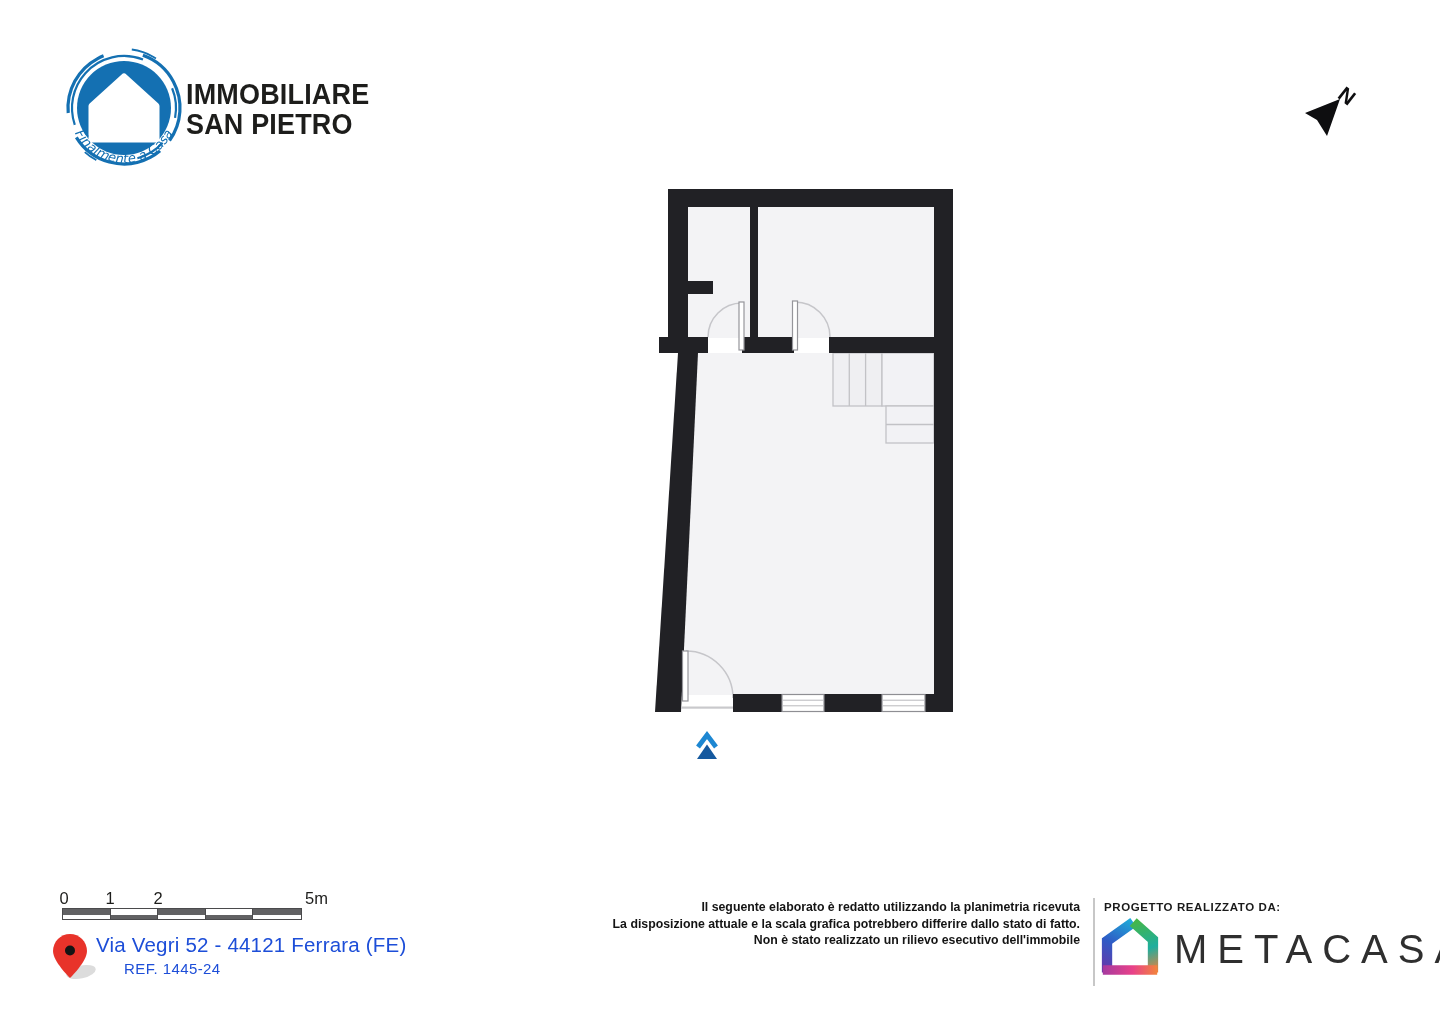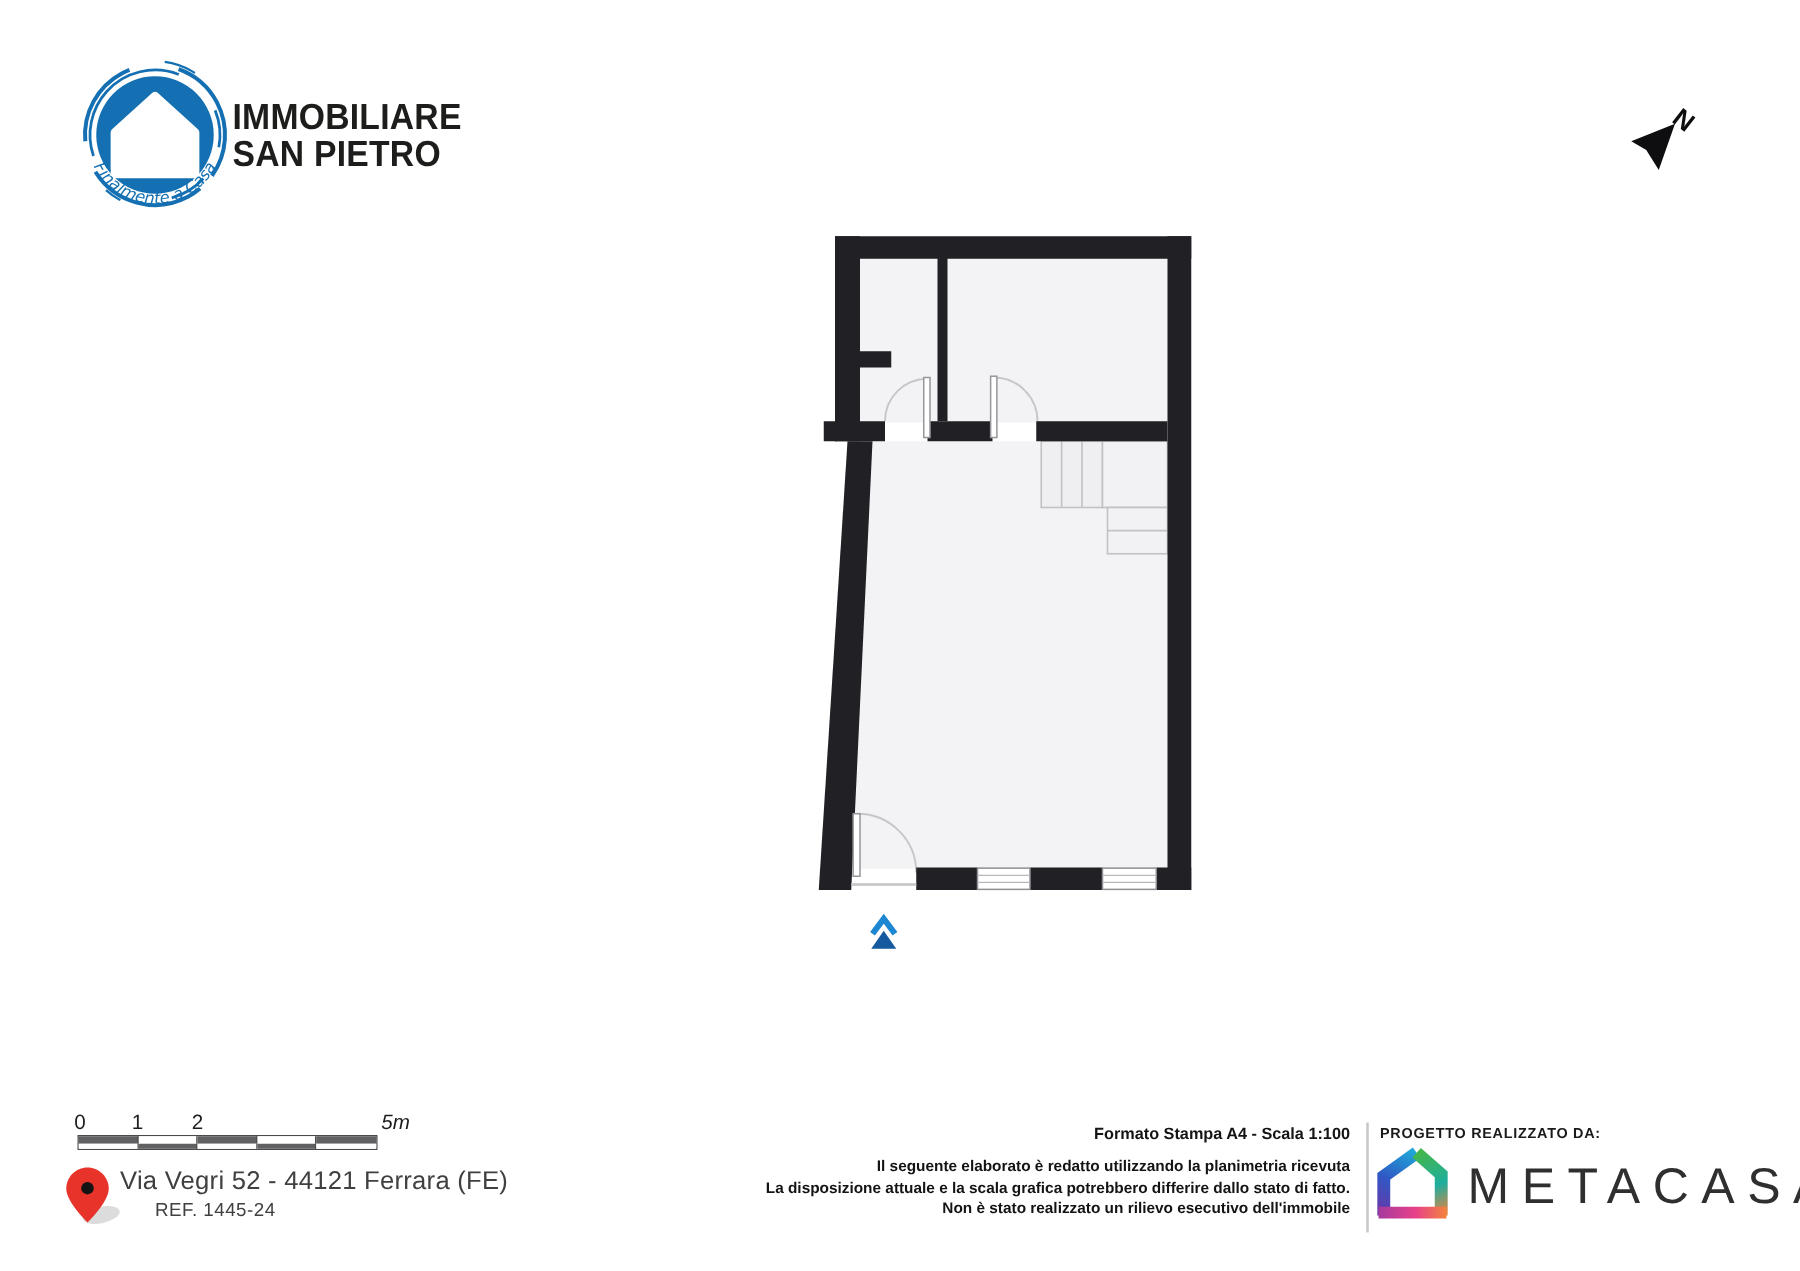--- a/index.html
+++ b/index.html
@@ -20,30 +20,30 @@
   #plan { left: 630px; top: 180px; width: 350px; height: 600px; }
 
   
   #scalebar-wrap { left: 62px; top: 889px; width: 262px; height: 34px; }
   #scalebar-labels { position: absolute; left: 0; top: 0; width: 240px; height: 18px;
                      font-size: 16.5px; color: #1d1d1b; }
   #scalebar-labels span { position: absolute; transform: translateX(-50%); top: 0; }
   #scalebar-labels span:nth-child(1) { left: 2px; }
   #scalebar-labels span:nth-child(2) { left: 48px; }
   #scalebar-labels span:nth-child(3) { left: 96px; }
-  #scalebar-labels span:nth-child(4) { left: 243px; transform: none; font-style: italic; }
+  #scalebar-labels span:nth-child(4) { left: 243px; transform: none; }
   #scalebar { position: absolute; left: 0; top: 19px; width: 240px; height: 12px;
               border: 1px solid #4a4a4c; display: grid;
               grid-template-columns: repeat(5, 1fr); grid-template-rows: 6px 4px; }
   #scalebar div { border-right: 1px solid #4a4a4c; }
   #scalebar div:nth-child(5n) { border-right: none; }
 
   
   #pin { left: 48px; top: 931px; width: 48px; height: 52px; }
-  #address { left: 96px; top: 933px; color: #404040; }
+  #address { left: 96px; top: 933px; color: #1d4ed8; }
   #address .line1 { font-size: 20.5px; letter-spacing: 0.2px; }
   #address .line2 { font-size: 15px; margin-top: 3px; letter-spacing: 0.4px; margin-left: 28px; }
 
   
   #print-info { right: 360px; top: 899px; text-align: right; color: #141414; width: 520px; }
   #print-info .fmt { font-weight: bold; font-size: 13px; margin-bottom: 11px; }
   #print-info .disc { font-size: 12.3px; line-height: 16.5px; font-weight: bold; }
 
   #vdivider { left: 1093px; top: 898px; width: 2px; height: 88px; background: #c7c7c7; }
 
@@ -171,21 +171,20 @@
   <ellipse cx="33" cy="41" rx="15" ry="6.5" fill="#dcdcdc" transform="rotate(-12 33 41)"></ellipse>
   <path d="M22 3 C12.5 3 5 10.8 5 20 C5 30.5 22 47 22 47 C22 47 39 30.5 39 20 C39 10.8 31.5 3 22 3 Z" fill="#e8332a"></path>
   <circle cx="22" cy="19.5" r="5" fill="#141414"></circle>
 </svg>
 <div id="address" class="abs">
   <div class="line1">Via Vegri 52 - 44121 Ferrara (FE)</div>
   <div class="line2">REF. 1445-24</div>
 </div>
 
 <div id="print-info" class="abs">
-  <div class="fmt">Formato Stampa A4 - Scala 1:100</div>
   <div class="disc">Il seguente elaborato è redatto utilizzando la planimetria ricevuta</div>
   <div class="disc">La disposizione attuale e la scala grafica potrebbero differire dallo stato di fatto.</div>
   <div class="disc">Non è stato realizzato un rilievo esecutivo dell'immobile</div>
 </div>
 
 <div id="vdivider" class="abs"></div>
 
 <div id="credits-heading" class="abs">PROGETTO REALIZZATO DA:</div>
 <div id="metacasa-row" class="abs">
   <svg id="metacasa-icon" viewBox="0 0 64 66">

